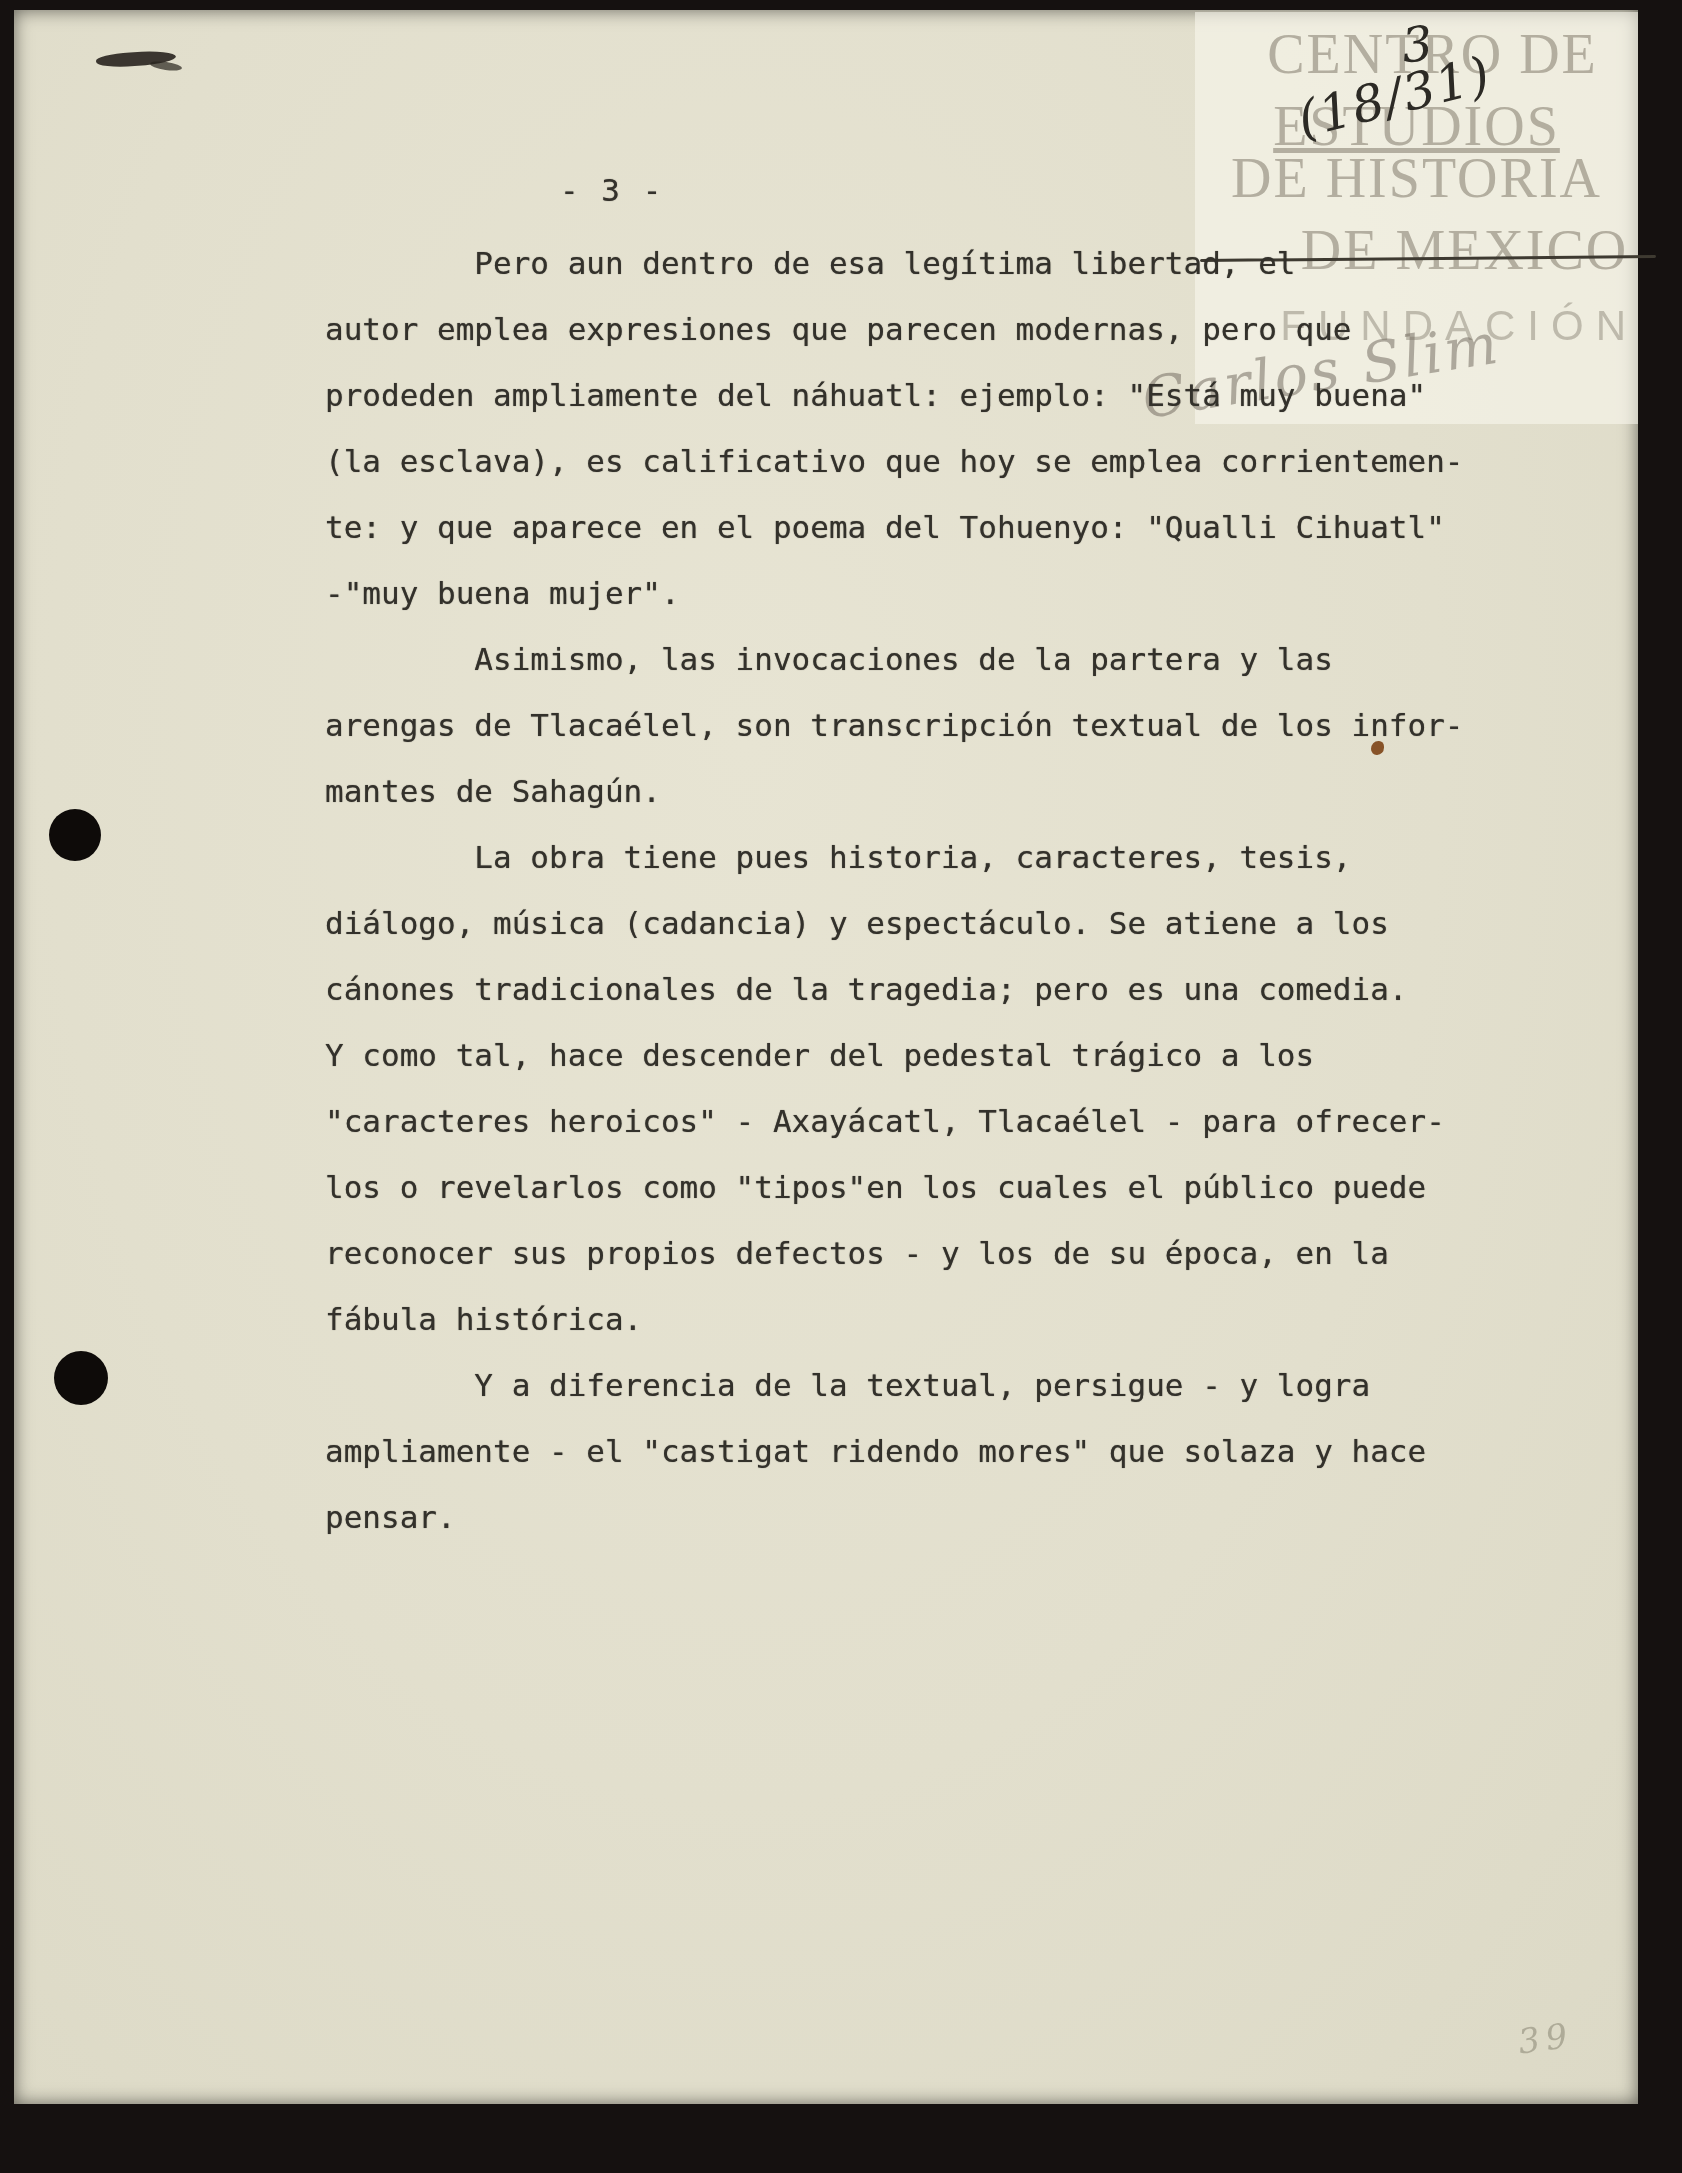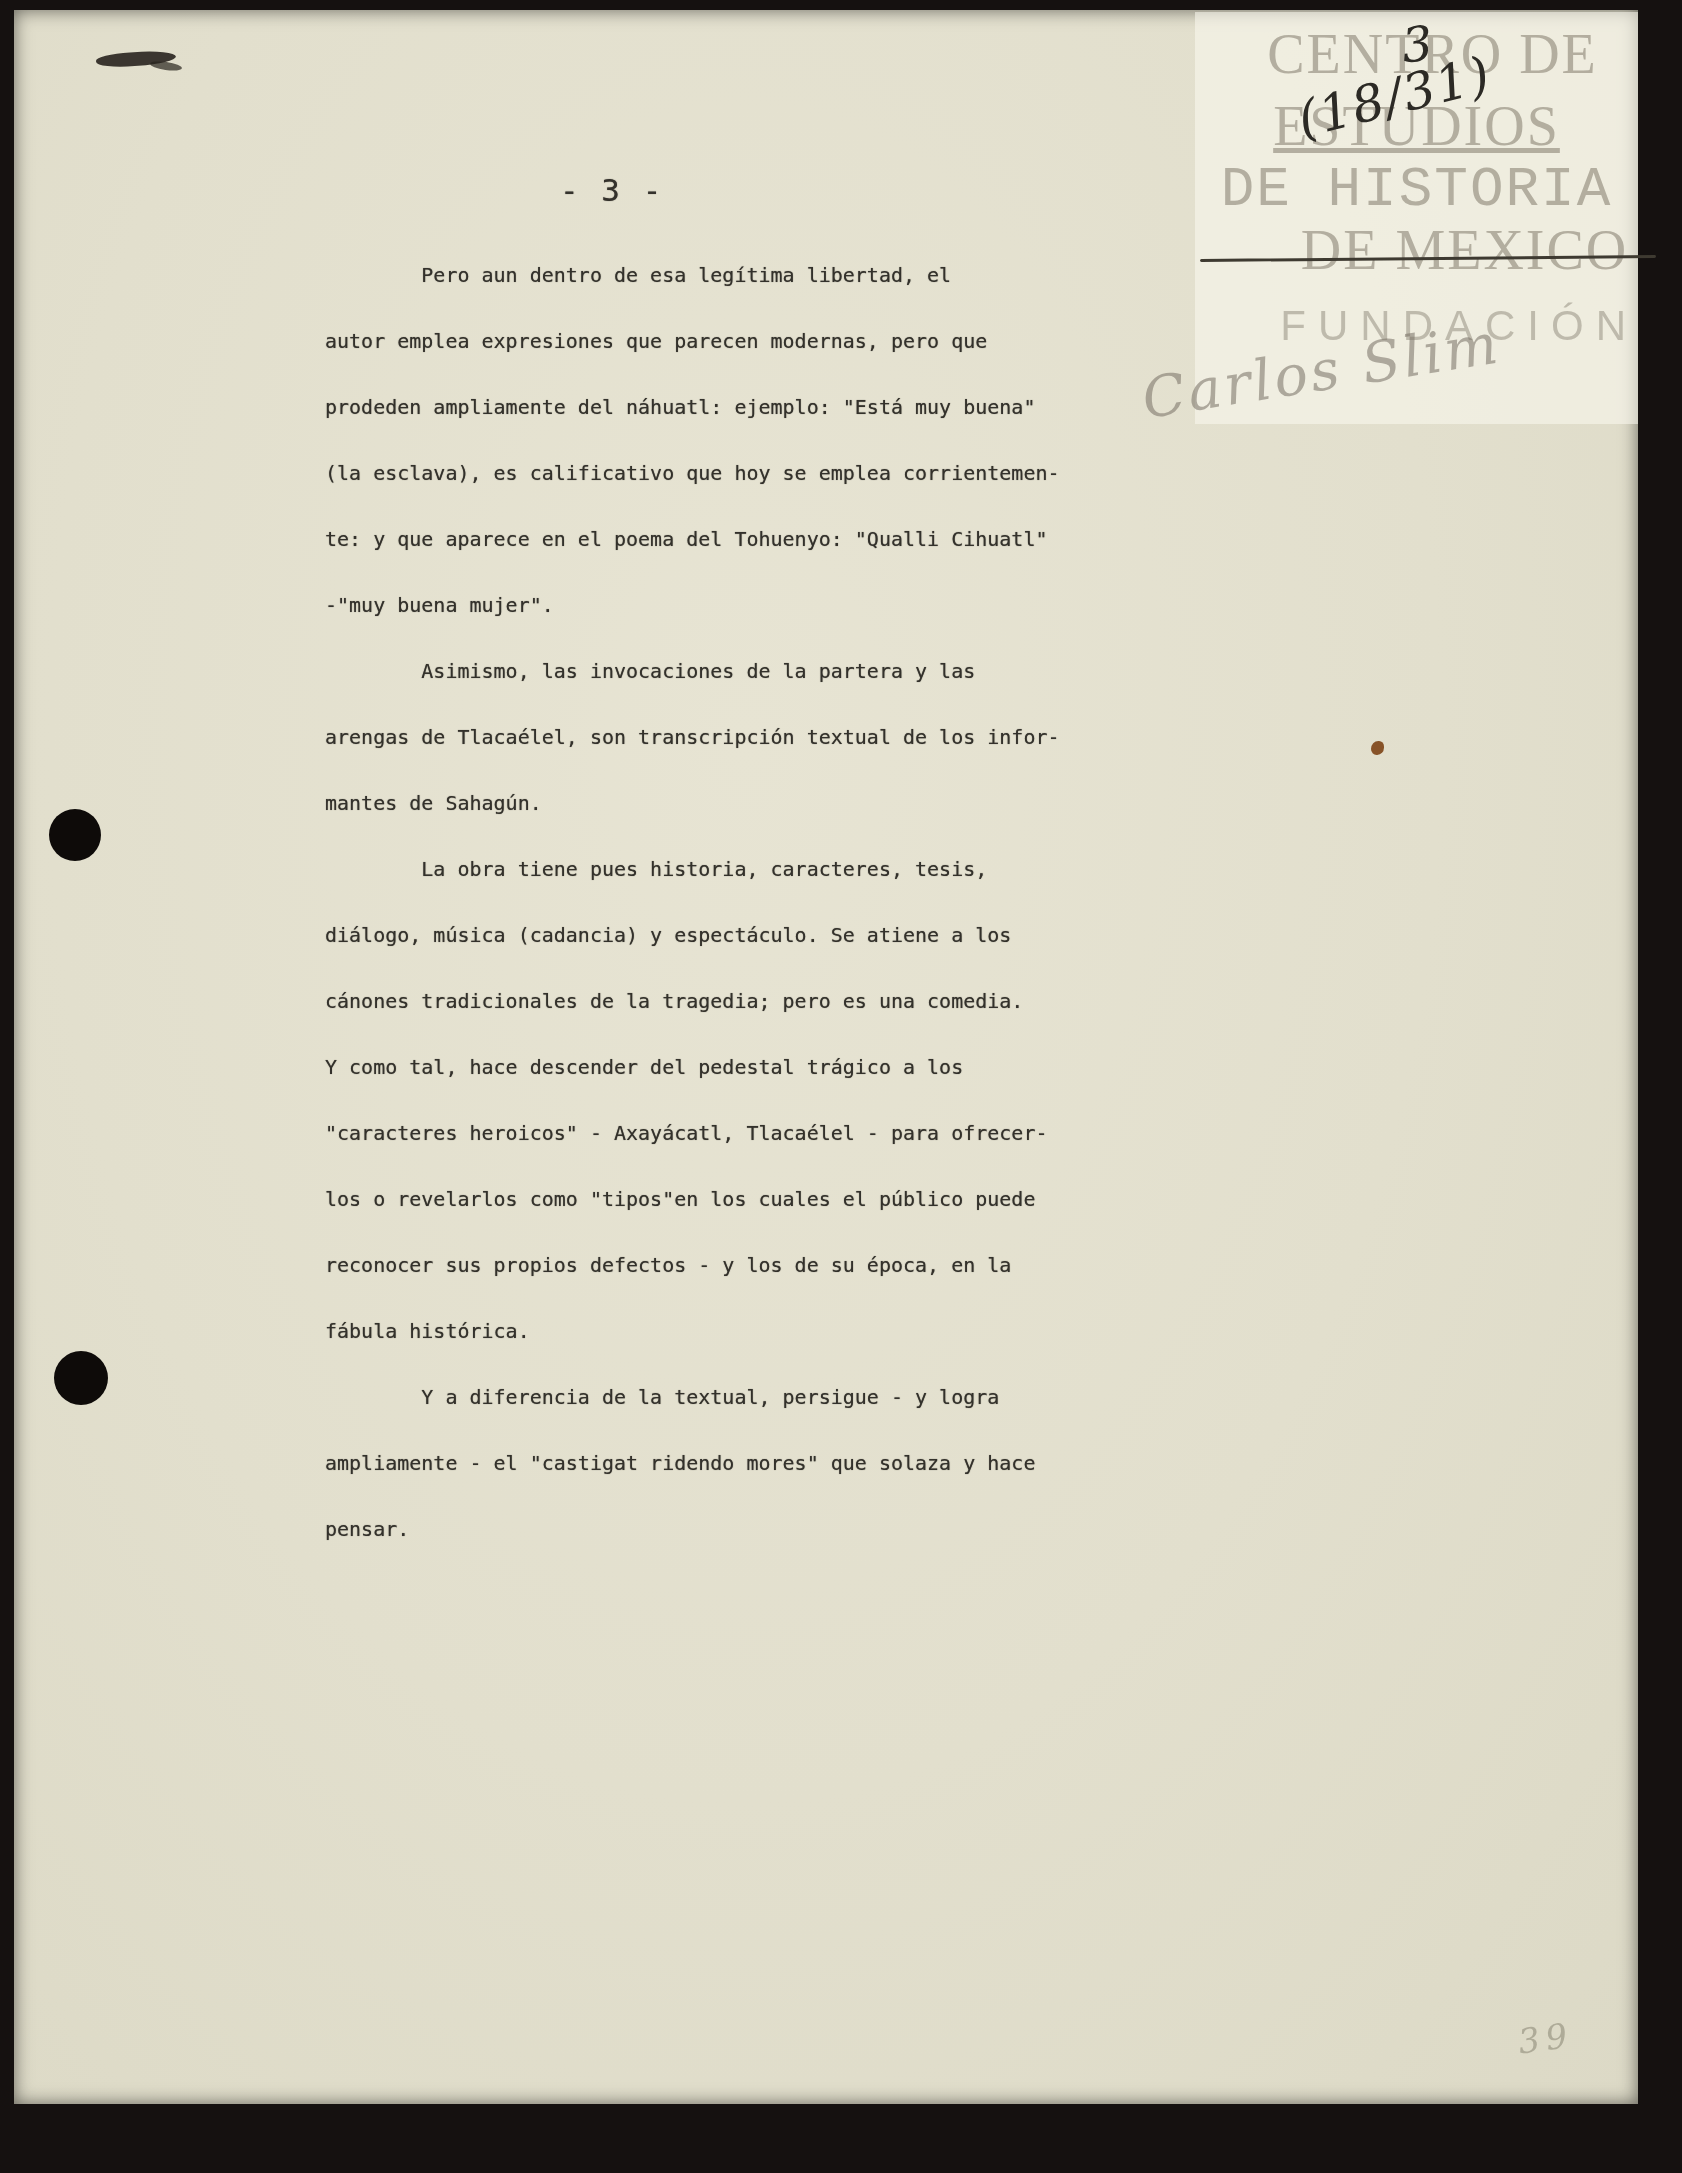--- a/index.html
+++ b/index.html
@@ -58,23 +58,22 @@
     color:rgba(118,112,96,0.45);transform:rotate(-8deg);letter-spacing:6px;
   }
   
   .pageno{
     position:absolute;left:560px;top:172px;
     font-size:31px;color:#34322c;white-space:pre;
     text-shadow:0 0 1px rgba(45,42,36,0.7);letter-spacing:2px;
   }
   .text-block{
     position:absolute;left:325px;top:243px;width:1160px;
-    font-size:20px;color:#33312b;
+    font-size:31px;color:#33312b;
     text-shadow:0 0 1px rgba(45,42,36,0.65);
-    margin-top:12px;
   }
   .tline{white-space:pre;height:66px;line-height:40px;}
   
   .hole{position:absolute;background:#0e0b09;border-radius:50%;}
   .hole1{left:49px;top:809px;width:52px;height:52px;}
   .hole2{left:54px;top:1351px;width:54px;height:54px;}
   
   .smudge{
     position:absolute;left:96px;top:52px;width:80px;height:14px;
     background:#1d1914;border-radius:45% 55% 50% 50%;
@@ -90,21 +89,21 @@
   }
 </style>
 </head>
 <body>
 
 <div class="paper"></div>
 
 <div class="wm-box">
   <div class="wm-line" style="top:10px;padding-left:16px;">CENTRO DE</div>
   <div class="wm-line" style="top:82px;text-decoration:underline;">ESTUDIOS</div>
-  <div class="wm-line" style="top:146px;font-family:Liberation Mono, monospace;">DE HISTORIA</div>
+  <div class="wm-line" style="top:134px;">DE HISTORIA</div>
   <div class="wm-line" style="top:206px;margin-left:48px;">DE MEXICO</div>
   <div class="wm-fund" style="top:290px;">FUNDACIÓN</div>
 </div>
 <div class="wm-signature">Carlos Slim</div>
 
 <div class="ink ink-3">3</div>
 <div class="ink ink-ref">(18/31)</div>
 <div class="ink-underline"></div>
 <div class="pencil-39">39</div>
 

